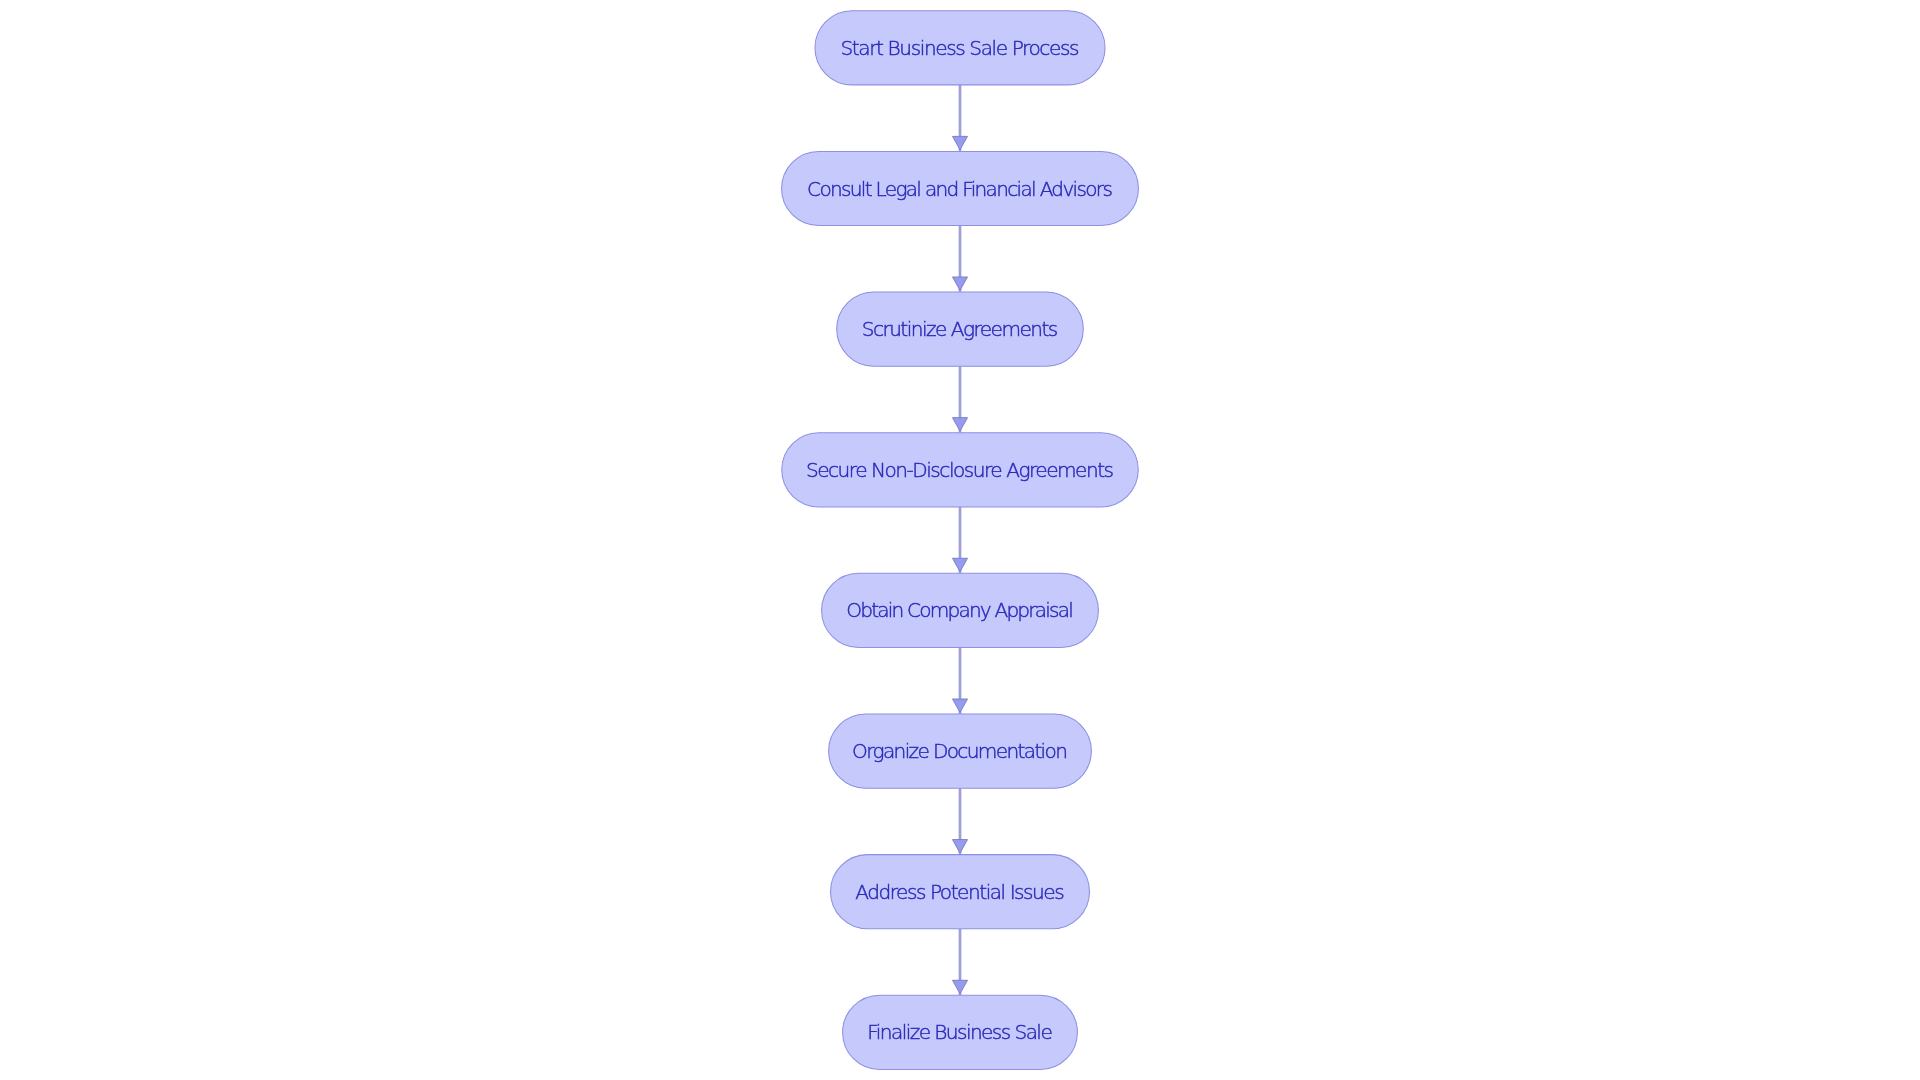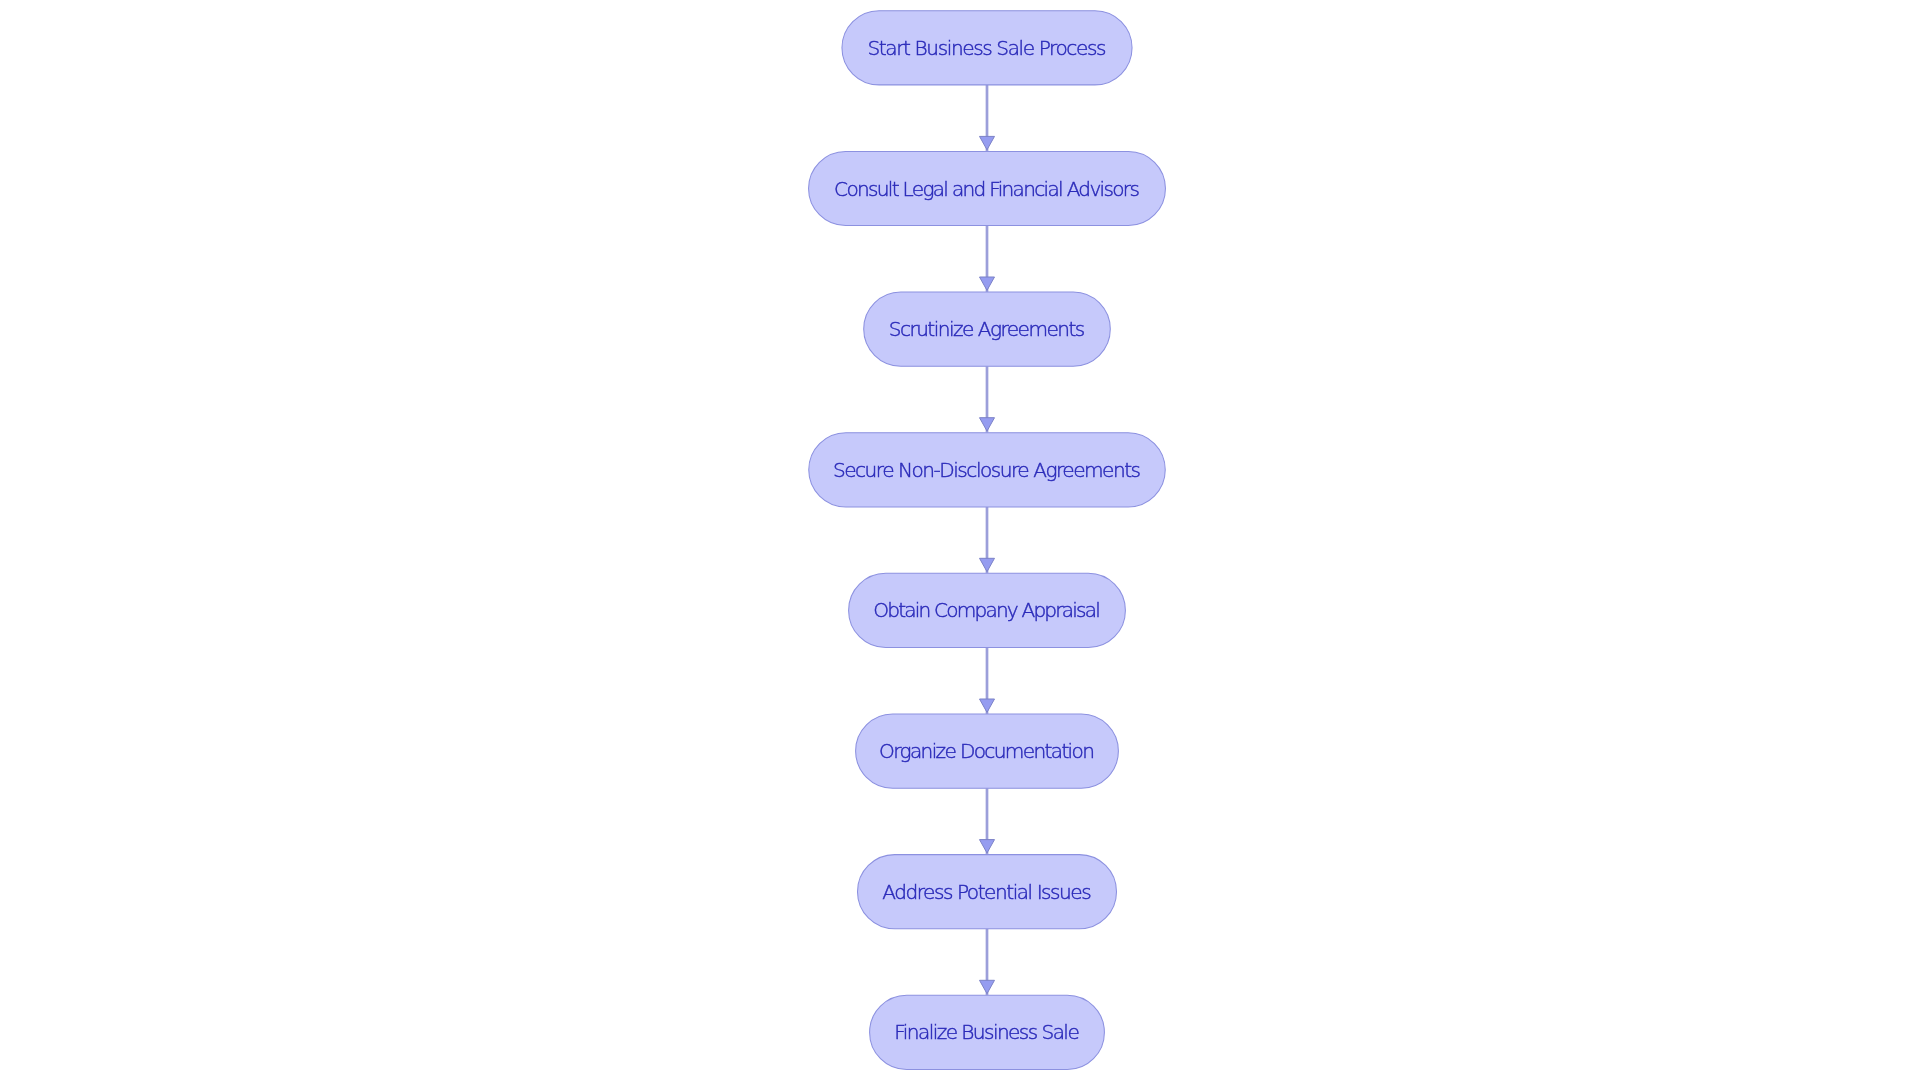--- a/index.html
+++ b/index.html
@@ -9,21 +9,20 @@
     width: 1920px;
     height: 1080px;
     background: #FFFFFF;
     overflow: hidden;
   }
   #flow-root {
     position: relative;
     width: 1612px;
     height: 1080px;
     background: #FFFFFF;
-    margin-left: 27px;
   }
   #flow-svg {
     position: absolute;
     left: 0;
     top: 0;
     width: 1920px;
     height: 1080px;
     display: block;
     shape-rendering: geometricPrecision;
   }

